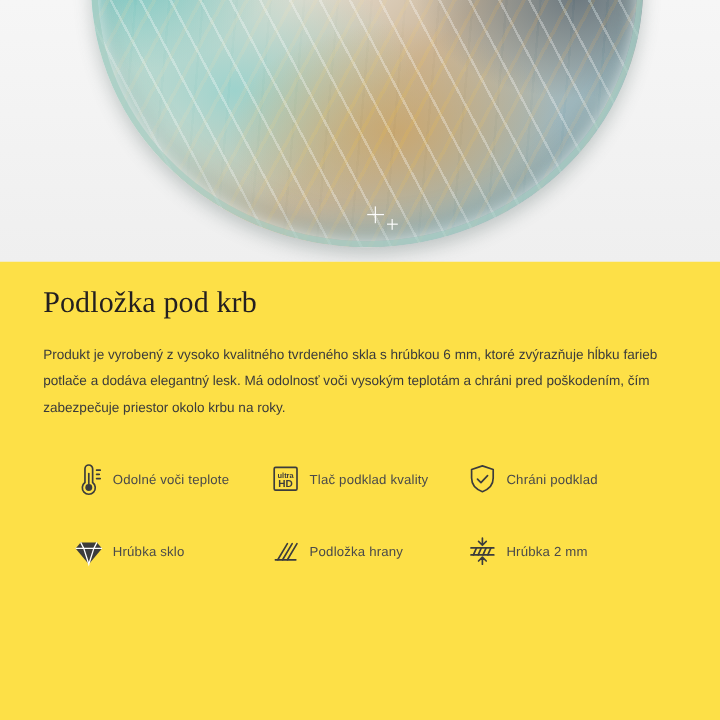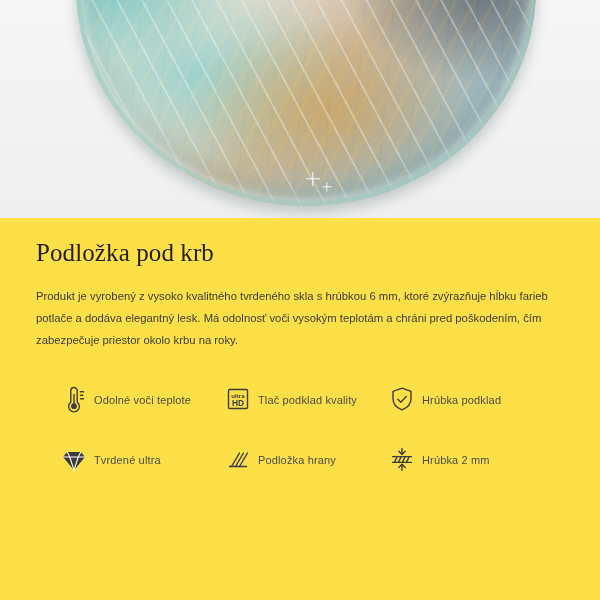--- a/index.html
+++ b/index.html
@@ -205,32 +205,32 @@
         <div class="feature-label">Tlač podklad kvality</div>
       </div>
 
       <div class="feature">
         <div class="feature-icon">
           <svg width="40" height="40" viewBox="0 0 40 40" aria-hidden="true">
             <path class="ico-stroke" d="M20 9.2l9 3.1v7.1c0 5.4-3.7 9.4-9 11.4-5.3-2-9-6-9-11.4v-7.1l9-3.1z"></path>
             <path class="ico-stroke" d="M15.9 20.3l2.9 2.9 5.5-5.8"></path>
           </svg>
         </div>
-        <div class="feature-label">Hrúbka podklad</div>
+        <div class="feature-label">Chráni podklad</div>
       </div>
 
       <div class="feature">
         <div class="feature-icon">
           <svg width="40" height="40" viewBox="0 0 40 40" aria-hidden="true">
             <path class="ico-fill" d="M13.2 13h13.6l4.2 5-11 13.2L9 18z"></path>
             <path d="M13.2 13l2.6 5h8.4l2.6-5M9 18h22" stroke="#ffffff" stroke-width="1.1" fill="none"></path>
             <path d="M15.8 18L20 31.2 24.2 18" stroke="#ffffff" stroke-width="1.1" fill="none"></path>
           </svg>
         </div>
-        <div class="feature-label">Tvrdené ultra</div>
+        <div class="feature-label">Hrúbka sklo</div>
       </div>
 
       <div class="feature">
         <div class="feature-icon">
           <svg width="40" height="40" viewBox="0 0 40 40" aria-hidden="true">
             <path class="ico-stroke" d="M13.5 27.5L21.5 14"></path>
             <path class="ico-stroke" d="M17.5 27.5L25.5 14"></path>
             <path class="ico-stroke" d="M21.5 27.5L29.5 14"></path>
             <path class="ico-stroke" d="M11.5 27.5h17"></path>
           </svg>

